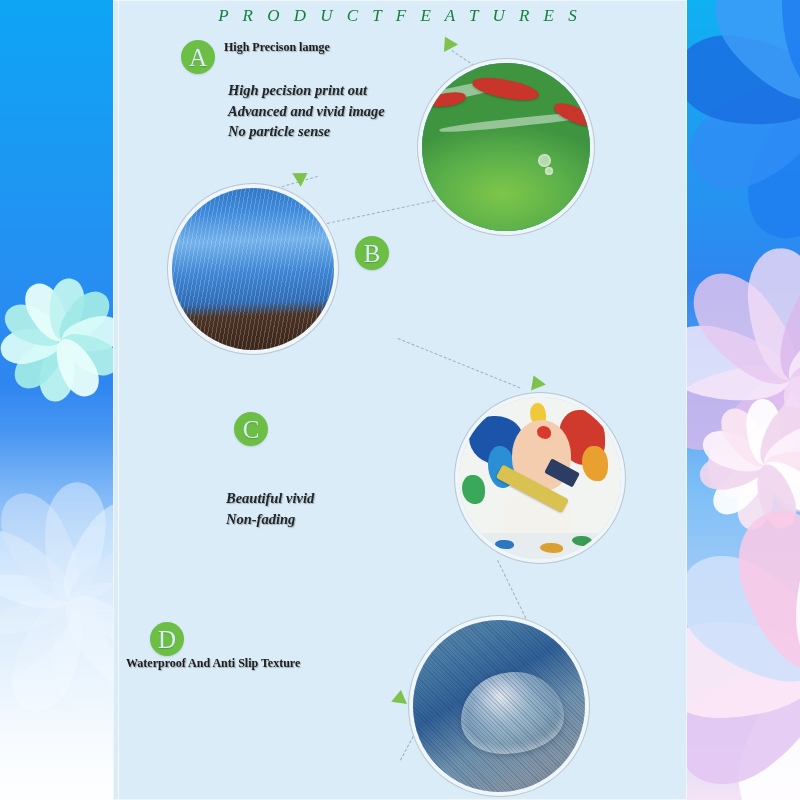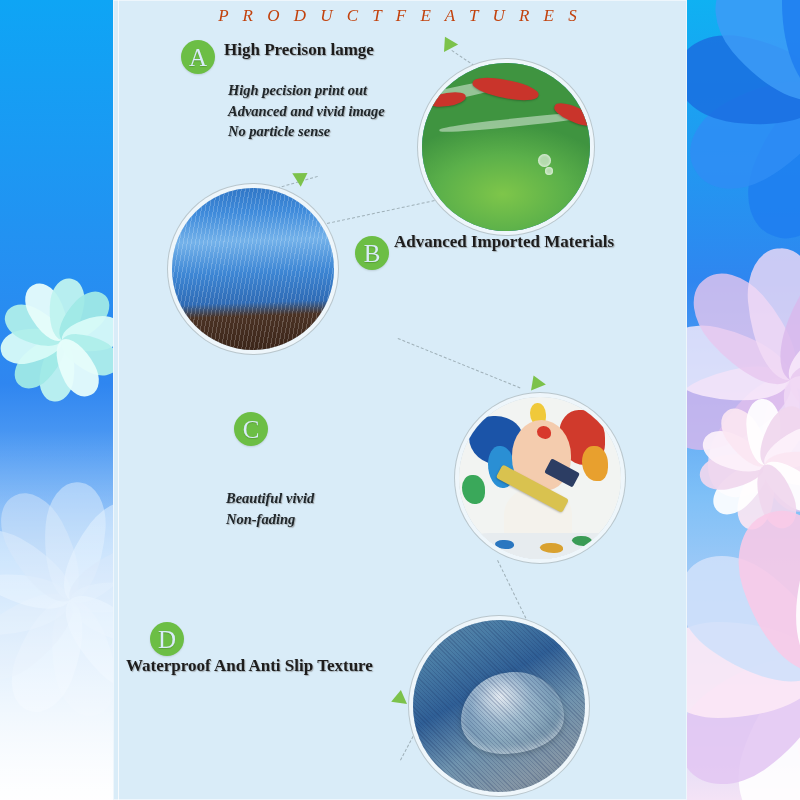--- a/index.html
+++ b/index.html
@@ -29,32 +29,32 @@
   }
 
   
   .panel{position:absolute;left:113px;top:0;width:574px;height:800px;
     background:#d9ecf8;
     box-shadow:0 0 0 1px rgba(255,255,255,.55) inset;}
   .panel-inner-line{position:absolute;left:118px;top:0;width:1px;height:800px;
     background:rgba(255,255,255,.75);}
 
   .title{position:absolute;left:113px;top:6px;width:574px;text-align:center;
-    font-style:italic;font-size:17px;letter-spacing:5px;color:#c2410c;
+    font-style:italic;font-size:17px;letter-spacing:5px;color:#15803d;
     font-family:"Liberation Serif",serif;}
 
   
   .badge{position:absolute;width:34px;height:34px;border-radius:50%;
     background:#6cbe45;display:flex;align-items:center;justify-content:center;
     color:#d9ecf8;font-size:25px;font-family:"Liberation Serif",serif;
     line-height:1;text-shadow:0 1px 1px rgba(0,0,0,.18);
     box-shadow:0 1px 2px rgba(0,0,0,.12);}
 
   
-  .heading{position:absolute;font-weight:bold;font-size:17px;color:#1d1d1d;
+  .heading{position:absolute;font-weight:bold;font-size:12px;color:#1d1d1d;
     font-family:"Liberation Serif",serif;white-space:nowrap;
     text-shadow:1px 1px 1px rgba(120,120,120,.55);}
   .blurb{position:absolute;font-style:italic;font-weight:bold;font-size:14.5px;
     color:#20272b;line-height:1.42;font-family:"Liberation Serif",serif;
     text-shadow:1px 1px 1px rgba(130,130,130,.6);white-space:pre-line;}
 
   
   .circ{position:absolute;border-radius:50%;overflow:hidden;
     box-shadow:0 0 0 4px #eef6fb, 0 0 0 5px #b9c6cc, 0 1px 4px rgba(0,0,0,.18);}
   .circ > .img{position:absolute;inset:0;}
@@ -228,21 +228,20 @@
       <div class="bubble" style="left:69%;top:54%;width:13px;height:13px;"></div>
       <div class="bubble" style="left:73%;top:62%;width:8px;height:8px;"></div>
     </div>
   </div>
 
   <div class="circ" style="left:172px;top:188px;width:162px;height:162px;">
     <div class="img photoB"></div>
   </div>
 
   <div class="badge" style="left:355px;top:236px;">B</div>
-  <div class="heading" style="left:394px;top:232px;">Advanced Imported Materials</div>
 
   <div class="badge" style="left:234px;top:412px;">C</div>
   <div class="blurb" style="left:226px;top:488px;">Beautiful vivid
 Non-fading</div>
 
   <div class="circ" style="left:459px;top:397px;width:162px;height:162px;">
     <div class="img photoC">
       <div class="splat" style="left:6%;top:12%;width:34%;height:30%;background:#1b54a8;"></div>
       <div class="splat" style="left:18%;top:30%;width:16%;height:26%;background:#2a8fd4;"></div>
       <div class="splat" style="left:62%;top:8%;width:28%;height:34%;background:#d03a2c;"></div>

